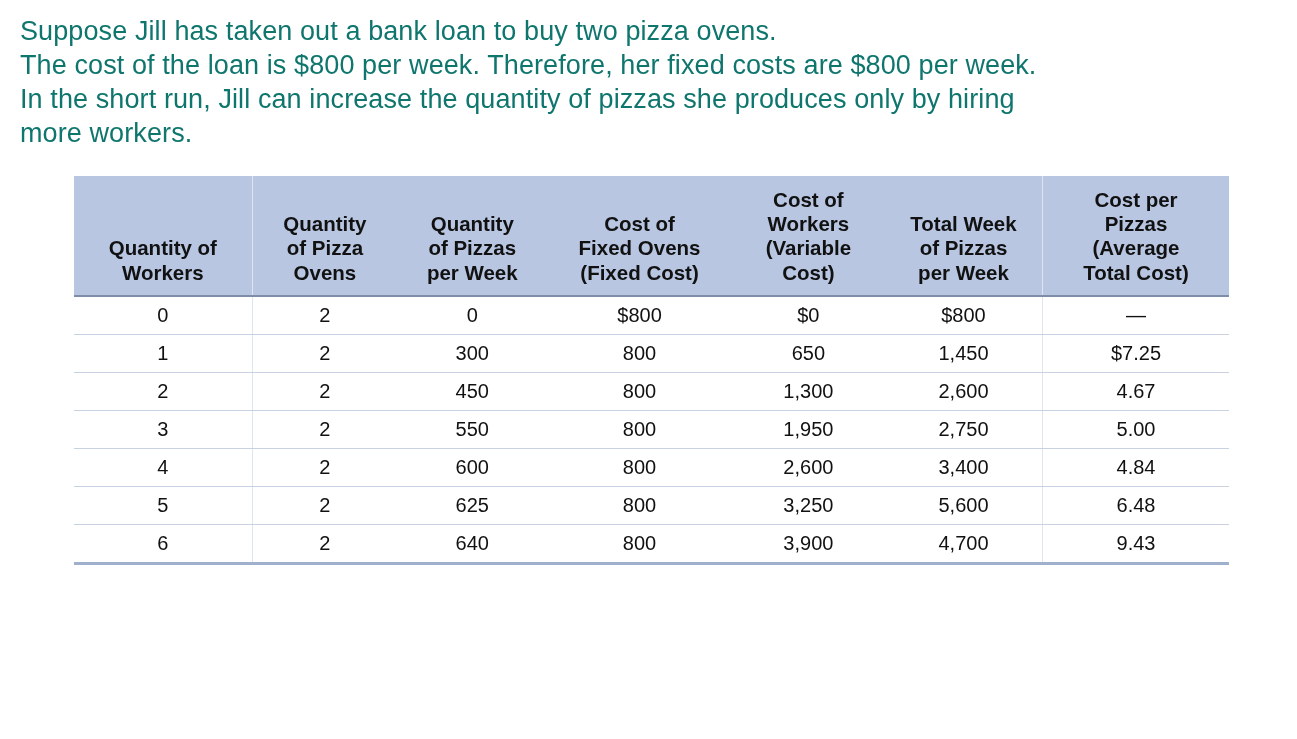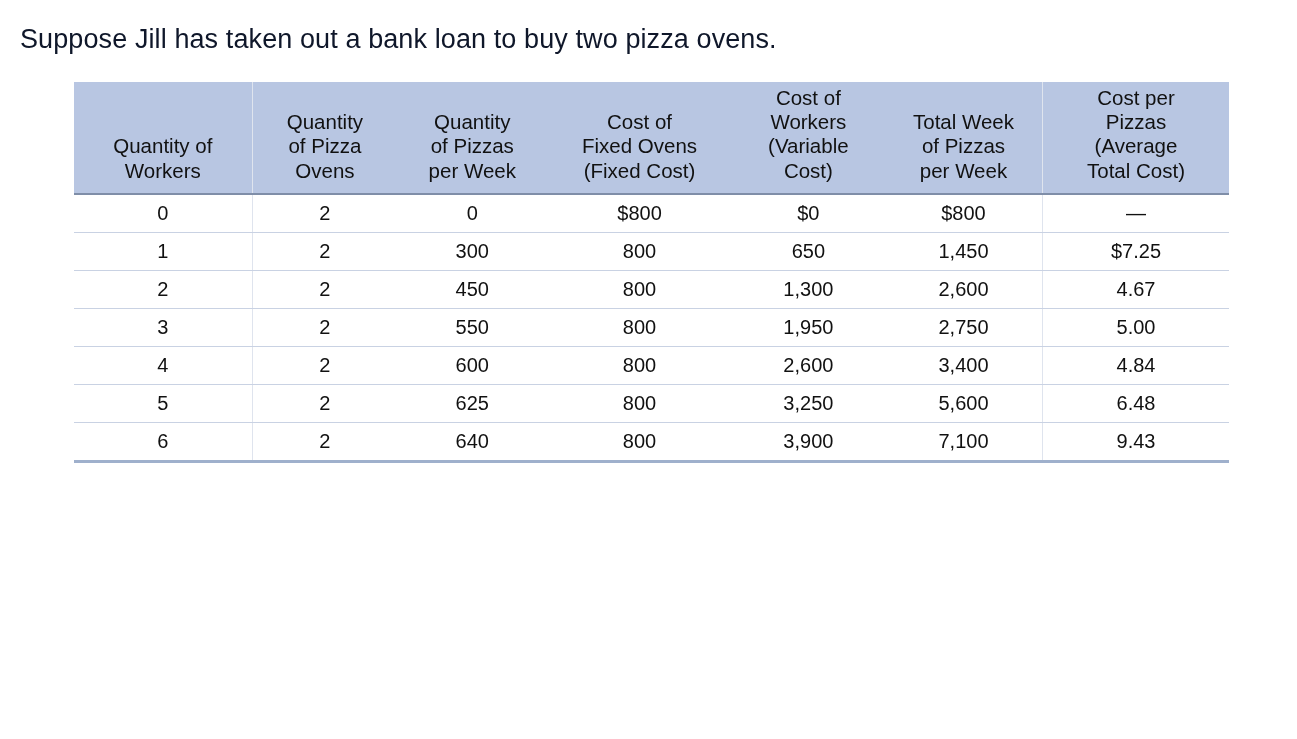--- a/index.html
+++ b/index.html
@@ -17,44 +17,43 @@
   .page {
     position: relative;
     width: 1297px;
     height: 739px;
     box-sizing: border-box;
     padding: 14px 20px 0 20px;
   }
   .intro {
     font-size: 27px;
     line-height: 1.26;
-    color: #0f172a;
+    color: #0f766e;
     letter-spacing: 0.1px;
     max-width: 1270px;
-    margin-top: 8px;
   }
   .intro p {
     margin: 0;
   }
   .table-wrap {
     margin-top: 26px;
     margin-left: 54px;
   }
   table.cost-table {
     border-collapse: collapse;
     width: 1155px;
     font-size: 20px;
   }
   table.cost-table thead th {
     background: #b8c6e2;
     color: #111111;
-    font-weight: normal;
+    font-weight: bold;
     text-align: center;
     vertical-align: bottom;
-    padding: 4px 6px 10px 6px;
+    padding: 12px 6px 10px 6px;
     line-height: 1.18;
     font-size: 20.5px;
     border: none;
   }
   table.cost-table thead tr {
     border-bottom: 2px solid #7f8ea8;
   }
   table.cost-table tbody td {
     text-align: center;
     padding: 7px 6px;
@@ -89,20 +88,23 @@
   col.c5 { width: 152px; }
   col.c6 { width: 180px; }
 </style>
 </head>
 <body>
 
 <div class="page">
 
   <div class="intro">
     <p>Suppose Jill has taken out a bank loan to buy two pizza ovens.</p>
+    <p>The cost of the loan is $800 per week. Therefore, her fixed costs are $800 per week.</p>
+    <p>In the short run, Jill can increase the quantity of pizzas she produces only by hiring</p>
+    <p>more workers.</p>
   </div>
 
   <div class="table-wrap">
     <table class="cost-table">
       <colgroup>
         <col class="c0">
           <col class="c1">
           <col class="c2">
           <col class="c3">
           <col class="c4">
@@ -203,21 +205,21 @@
           <td>3,250</td>
           <td>5,600</td>
           <td>6.48</td>
         </tr>
         <tr>
           <td>6</td>
           <td>2</td>
           <td>640</td>
           <td>800</td>
           <td>3,900</td>
-          <td>7,100</td>
+          <td>4,700</td>
           <td>9.43</td>
         </tr>
       </tbody>
     </table>
     <div class="table-bottom-rule"></div>
   </div>
 
 </div>
 
 </body></html>

